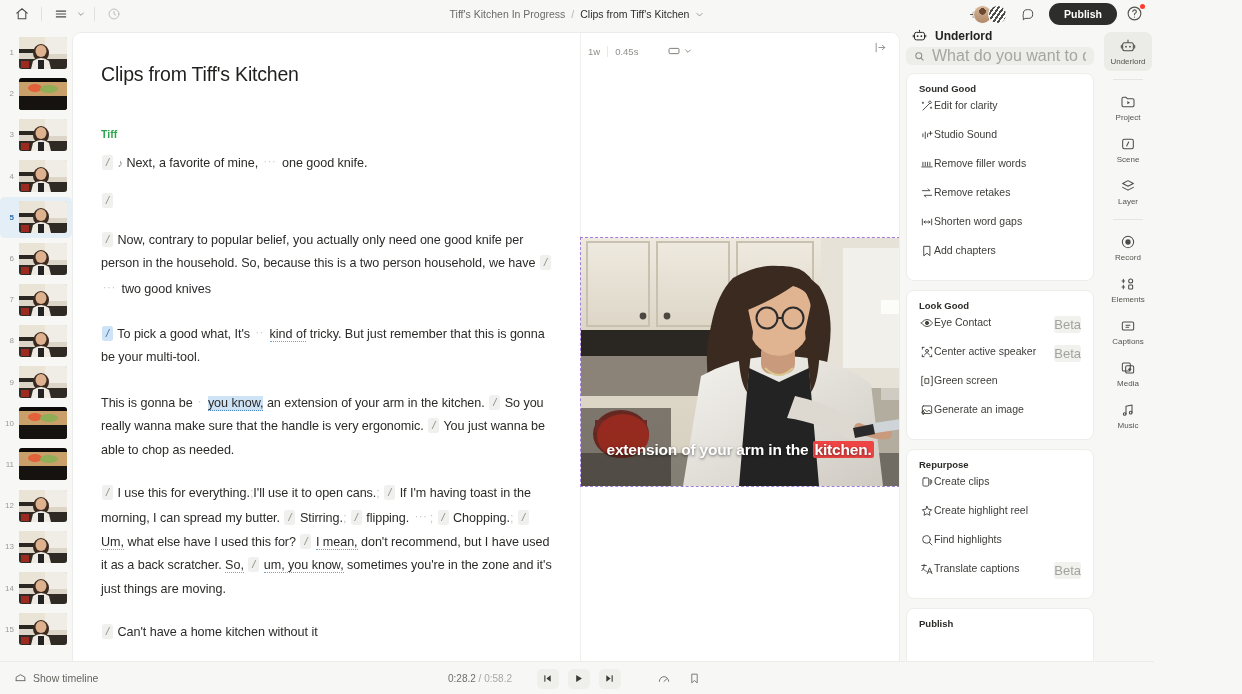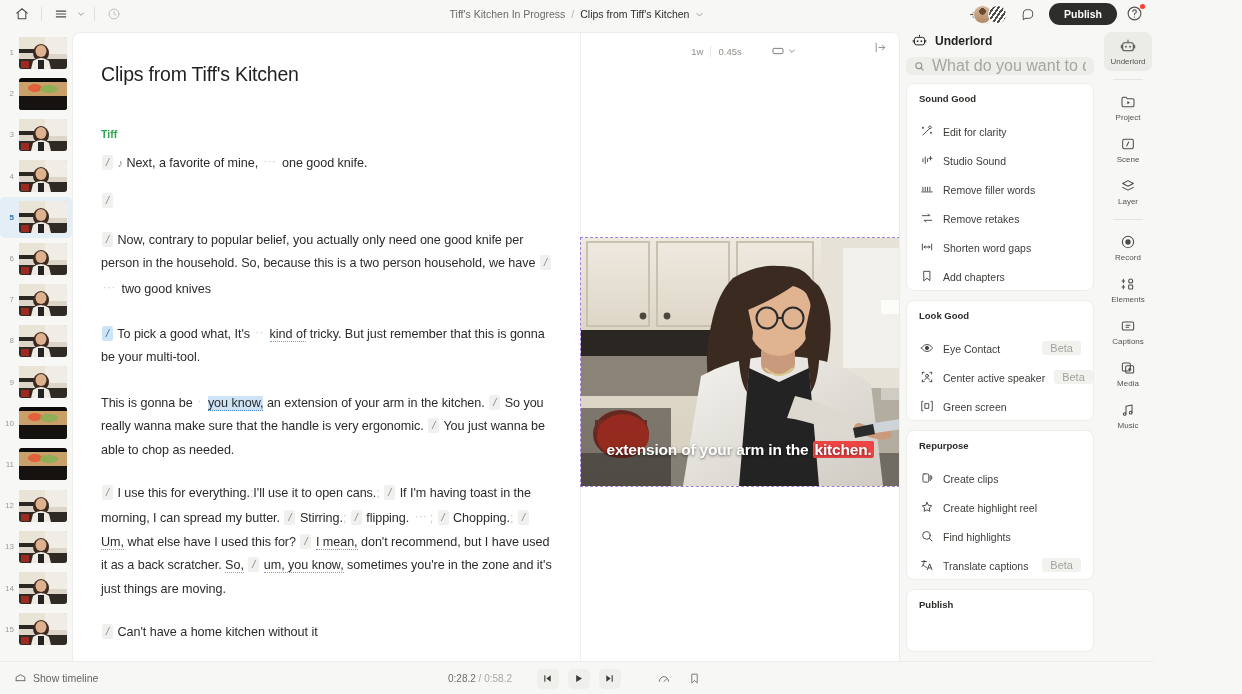--- a/index.html
+++ b/index.html
@@ -114,21 +114,21 @@
   }
   .cut.hl { background: #cfe3f6; color: #3a6f9e; }
   .gap { display: inline-block; color: #c4c4bf; letter-spacing: 1px; font-size: 10px; vertical-align: 2px; margin: 0 2px; }
   .filler { border-bottom: 1.4px dotted #6aa3dd; }
   .filler-sel { background: #cfe3f6; border-bottom: 1.4px dotted #4b86c4; }
   .semi { color: #c9c9c4; }
 
   
   .stage { flex: 1; position: relative; min-width: 0; background: #fff; display: flex; flex-direction: column; }
   .stage-top {
-    height: 30px; display: flex; align-items: center; justify-content: center;
+    height: 30px; display: flex; align-items: center; 
     gap: 0px; position: relative; padding-top: 6px;
   }
   .zoom-chip { font-size: 9.5px; color: #8e8e89; padding: 2px 7px; cursor: pointer; }
   .chip-sep { width: 1px; height: 11px; background: #e8e8e4; }
   .ratio-chip { display: flex; align-items: center; gap: 3px; margin-left: 22px; cursor: pointer; color: #7c7c77; }
   .panel-toggle { position: absolute; right: 12px; top: 8px; cursor: pointer; color: #8e8e89; }
   .stage-body { flex: 1; display: flex; align-items: center; justify-content: center; }
   .video-frame {
     width: 434px; height: 248px; position: relative;
     outline: 1.5px dashed #a37bd8; outline-offset: 0;
@@ -189,28 +189,28 @@
     font-size: 16px; color: #3a3a37; width: 100%;
     font-family: "Liberation Sans", sans-serif;
   }
   .search input::placeholder { color: #a6a6a1; }
   .group {
     background: #fff; border: 1px solid #ededea; border-radius: 8px;
     padding: 9px 4px 7px 4px; margin-bottom: 9px;
   }
   .group-title { font-size: 9.5px; font-weight: bold; color: #2b2b28; padding: 0 8px 5px 8px; }
   .item {
-    display: flex; align-items: flex-end; gap: 9px;
+    display: flex; align-items: flex-start; gap: 0;
     height: 29px; padding: 0 8px; border-radius: 6px; cursor: pointer;
   }
   .item-label { font-size: 10.5px; color: #3c3c39; white-space: nowrap; }
   .item.disabled .item-label, .item.disabled .ico { color: #c2c2bd; opacity: .6; }
   .badge {
-    margin-left: auto; font-size: 11px; color: #a3a39e;
-    background: #f1f1ee; border-radius: 3px; padding: 1px 8px;
+    margin-left: auto; font-size: 13px; color: #a3a39e;
+    background: #f1f1ee; border-radius: 3px; padding: 1px 0;
   }
   .ico { width: 15px; display: flex; align-items: center; justify-content: center; color: #44443f; flex: 0 0 15px; }
 
   
   .rail {
     width: 52px; flex: 0 0 52px; background: #f7f7f6;
     display: flex; flex-direction: column; align-items: center;
     padding-top: 4px;
   }
   .rail-item {
@@ -844,20 +844,30 @@
             </div>
             <div class="item">
               <span class="ico">
                 <svg width="14" height="14" viewBox="0 0 24 24" fill="none" stroke="currentColor" stroke-width="1.6" stroke-linecap="round" stroke-linejoin="round">
                   <path d="M5 4H3v16h2M19 4h2v16h-2"></path>
                   <path d="M9 8h6v8H9z"></path>
                 </svg>
               </span>
               <span class="item-label">Green screen</span>
             </div>
+            <div class="item">
+              <span class="ico">
+                <svg width="14" height="14" viewBox="0 0 24 24" fill="none" stroke="currentColor" stroke-width="1.6" stroke-linecap="round" stroke-linejoin="round">
+                  <rect x="4" y="5" width="16" height="13" rx="2"></rect>
+                  <path d="M4 15l4-4 4 4 3-3 5 5"></path>
+                  <path d="M3.5 20.5l.8-2 2-.8-2-.8-.8-2-.8 2-2 .8 2 .8z" transform="translate(2 -1)"></path>
+                </svg>
+              </span>
+              <span class="item-label">Generate an image</span>
+            </div>
           </div>
           <div class="group">
             <div class="group-title">Repurpose</div>
             <div class="item">
               <span class="ico">
                 <svg width="14" height="14" viewBox="0 0 24 24" fill="none" stroke="currentColor" stroke-width="1.6" stroke-linecap="round" stroke-linejoin="round">
                   <rect x="5" y="5" width="10" height="14" rx="2"></rect>
                   <path d="M17.5 7.5v9"></path>
                   <path d="M20 9v5"></path>
                 </svg>

